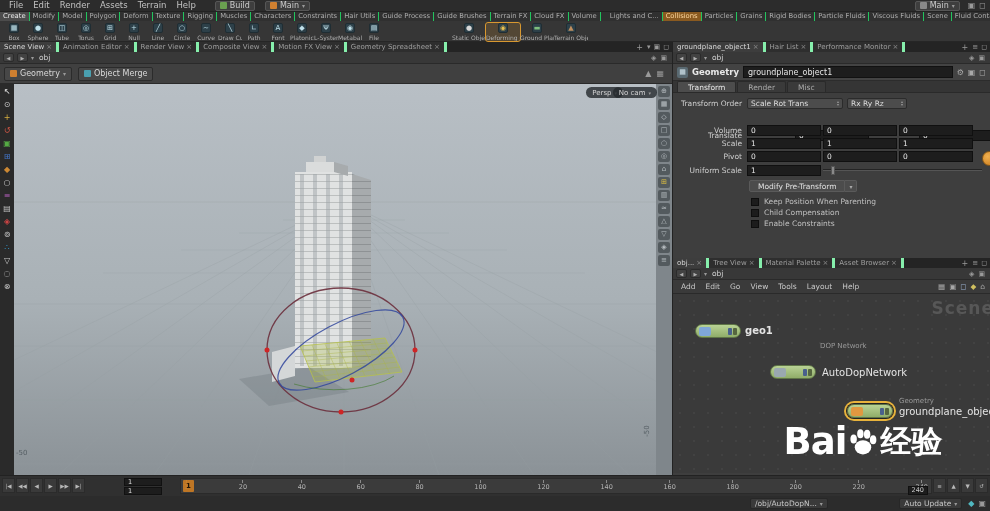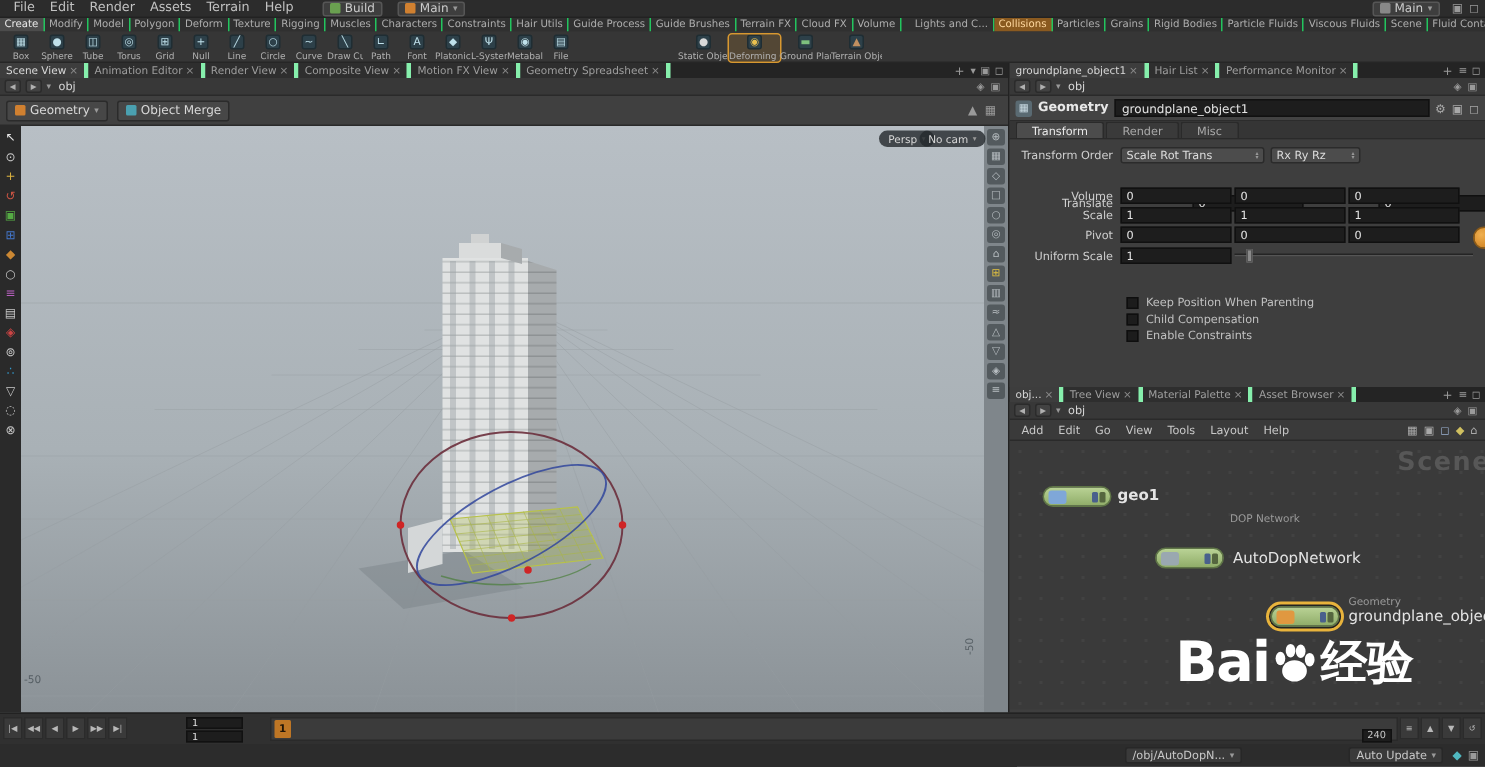--- a/index.html
+++ b/index.html
@@ -642,20 +642,24 @@
 
       <div class="prow" style="top:71px;">
         <span class="plabel">Uniform Scale</span>
         <span class="pfield">1</span>
         <span class="slider">
           <span class="groove"></span>
           <span class="handle"></span>
         </span>
       </div>
 
+      <div class="prow pretransform" style="top:87px;left:76px;">
+        <span class="ptbtn">Modify Pre-Transform</span>
+        <span class="ptcaret i i-caret"></span>
+      </div>
 
       <div>
 
           <label class="chk" style="top: 104px;">
             <span class="chkbox"></span>
             <span class="chklbl">Keep Position When Parenting</span>
           </label>
 
           <label class="chk" style="top: 115px;">
             <span class="chkbox"></span>
@@ -771,20 +775,36 @@
         <span class="tbtn">◀</span>
         <span class="tbtn">▶</span>
         <span class="tbtn">▶▶</span>
         <span class="tbtn">▶|</span>
       </div>
     <div class="fstack">
       <span class="fbox">1</span>
       <span class="fbox">1</span>
     </div>
     <div class="ruler">
+      <div class="ticksrow">
+
+      <span class="tick">1</span>
+          <span class="tick">20</span>
+          <span class="tick">40</span>
+          <span class="tick">60</span>
+          <span class="tick">80</span>
+          <span class="tick">100</span>
+          <span class="tick">120</span>
+          <span class="tick">140</span>
+          <span class="tick">160</span>
+          <span class="tick">180</span>
+          <span class="tick">200</span>
+          <span class="tick">220</span>
+          <span class="tick">240</span>
+        </div>
       <span class="fmarker">1</span>
     </div>
     <span class="rend">240</span>
     <div class="tl-right">
 
     <span class="tbtn">≡</span>
         <span class="tbtn">▲</span>
         <span class="tbtn">▼</span>
         <span class="tbtn">↺</span>
       </div>

